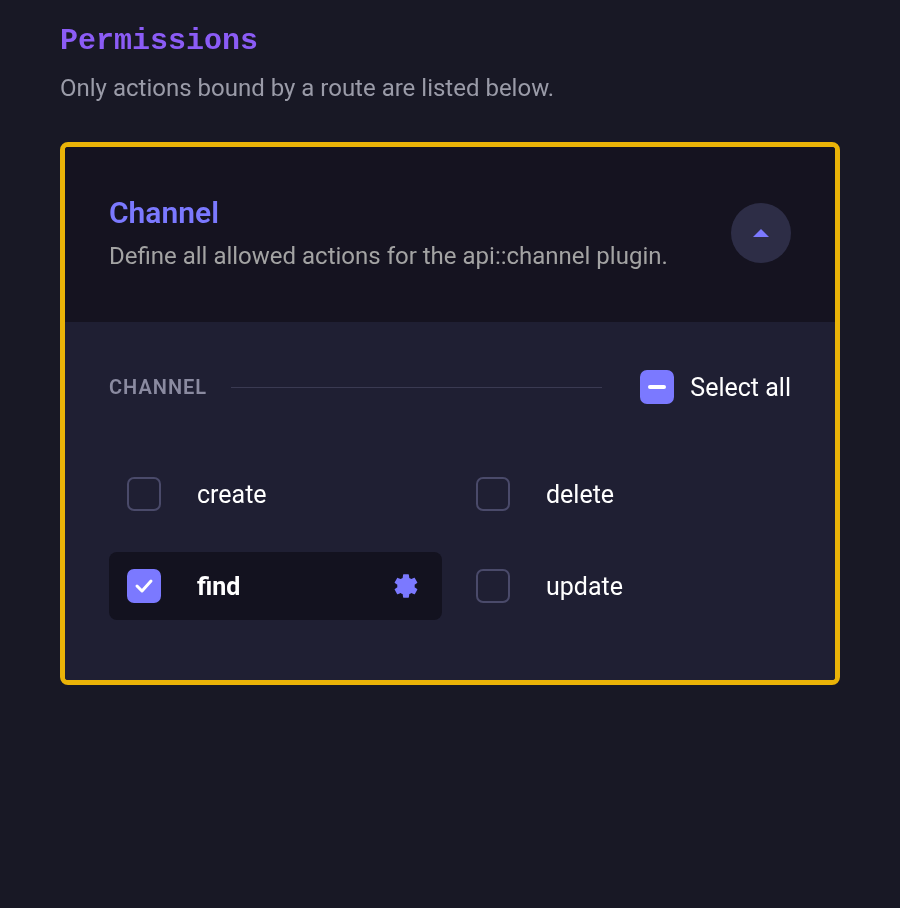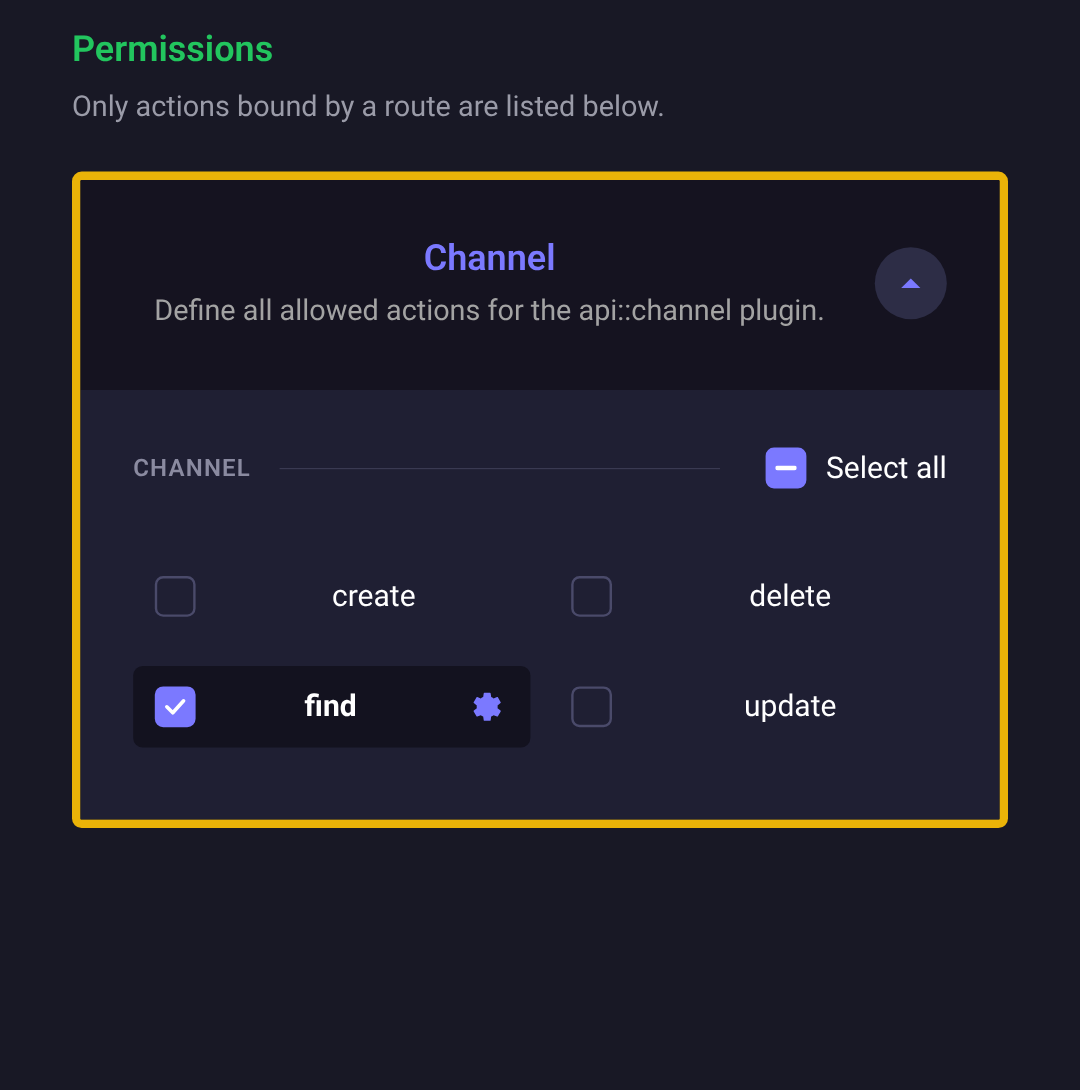--- a/index.html
+++ b/index.html
@@ -11,33 +11,33 @@
       background: #181825;
       color: #ffffff;
       font-family: -apple-system, BlinkMacSystemFont, "Segoe UI", Roboto, sans-serif;
       width: 900px;
       height: 908px;
       padding: 24px 60px;
     }
     .page-title {
       font-size: 30px;
       font-weight: 600;
-      color: #22c55e;
+      color: #8b5cf6;
       margin-bottom: 16px;
+      font-family: Liberation Mono, monospace;
     }
     .page-subtitle {
       font-size: 24px;
       color: #9a9ba8;
       margin-bottom: 40px;
     }
     .panel {
-      border: 7px solid #eab308;
+      border: 5px solid #eab308;
       border-radius: 8px;
       overflow: hidden;
-      text-align: center;
     }
     .panel-header {
       background: #151320;
       padding: 48px 44px 48px 44px;
       display: flex;
       justify-content: space-between;
       align-items: flex-start;
       gap: 24px;
     }
     .panel-header-text {

